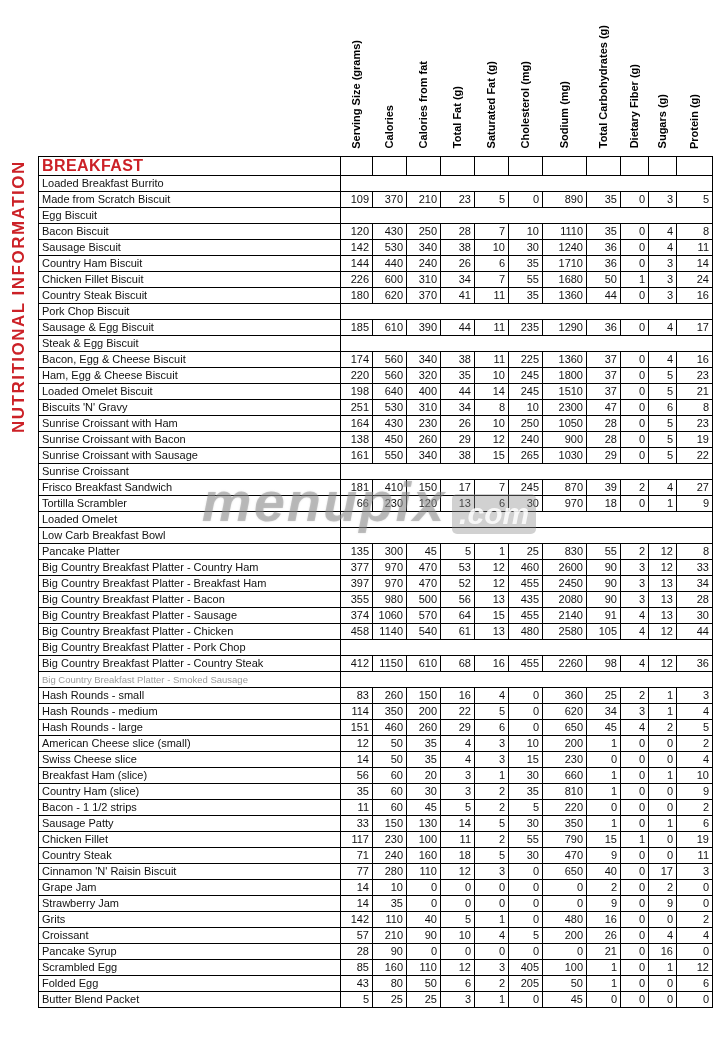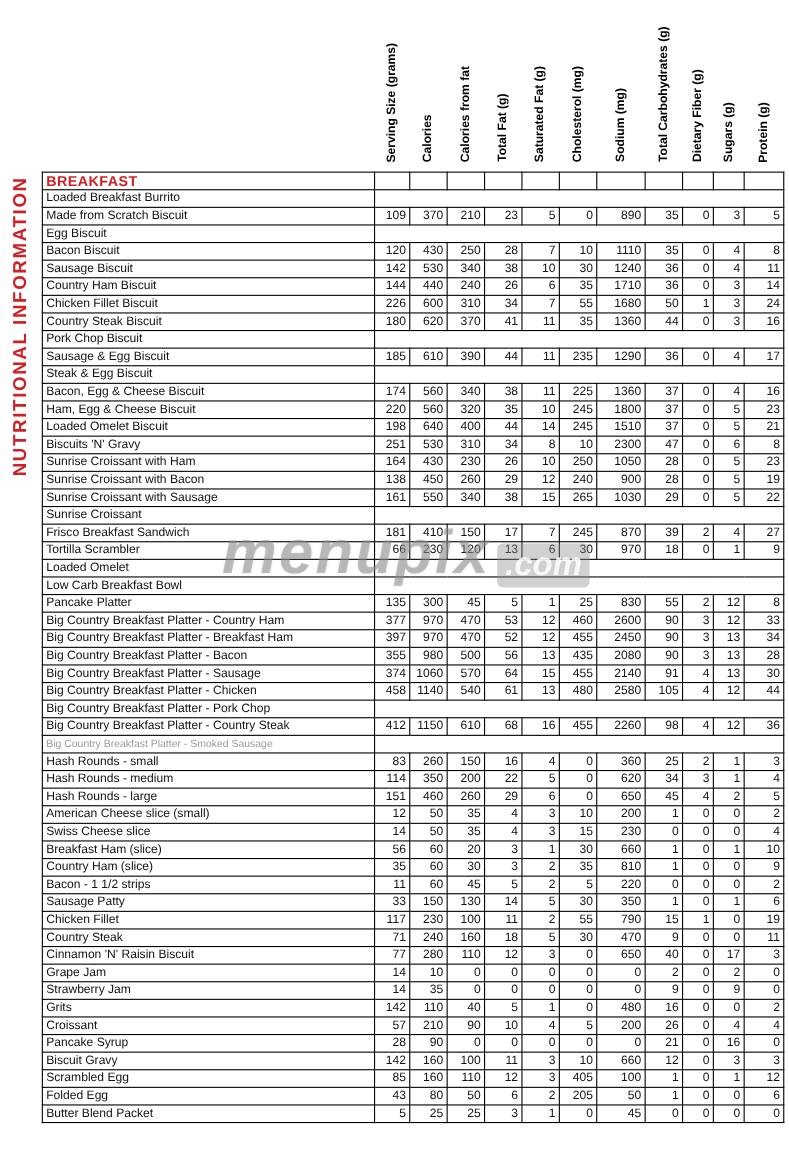--- a/index.html
+++ b/index.html
@@ -39,21 +39,21 @@
     border:none; text-align:center; font-weight:bold; background:#fff;
   }
   .rot{
     writing-mode:vertical-rl; transform:rotate(180deg);
     font-size:11px; font-weight:bold; white-space:nowrap; line-height:1.1;
     display:inline-block; color:#000;
   }
 
   .section-row td{ border:1px solid #000; height:16px; }
   .section-name{
-    color:#cc2127; font-weight:bold; font-size:13px;
+    color:#cc2127; font-weight:bold; font-size:16px;
     padding-left:3px; letter-spacing:.4px; text-align:left;
   }
 
   tbody td{ border:1px solid #000; height:15px; line-height:15px; font-size:11px; color:#111; overflow:hidden; white-space:nowrap; }
   td.name-cell{ text-align:left; padding:0 3px; }
   td.num-cell{ text-align:right; padding:0 3px; }
   td.empty-span-cell{ border:1px solid #000; }
   tr.muted td.name-cell{ color:#9a9a9a; font-size:9.5px;margin-left:37px; }
 
   
@@ -732,34 +732,20 @@
           <td class="num-cell">0</td>
           <td class="num-cell">0</td>
           <td class="num-cell">0</td>
           <td class="num-cell">0</td>
           <td class="num-cell">21</td>
           <td class="num-cell">0</td>
           <td class="num-cell">16</td>
           <td class="num-cell">0</td>
         </tr>
         <tr>
-          <td class="name-cell">Biscuit Gravy</td>
-          <td class="num-cell">142</td>
-          <td class="num-cell">160</td>
-          <td class="num-cell">100</td>
-          <td class="num-cell">11</td>
-          <td class="num-cell">3</td>
-          <td class="num-cell">10</td>
-          <td class="num-cell">660</td>
-          <td class="num-cell">12</td>
-          <td class="num-cell">0</td>
-          <td class="num-cell">3</td>
-          <td class="num-cell">3</td>
-        </tr>
-        <tr>
           <td class="name-cell">Scrambled Egg</td>
           <td class="num-cell">85</td>
           <td class="num-cell">160</td>
           <td class="num-cell">110</td>
           <td class="num-cell">12</td>
           <td class="num-cell">3</td>
           <td class="num-cell">405</td>
           <td class="num-cell">100</td>
           <td class="num-cell">1</td>
           <td class="num-cell">0</td>

